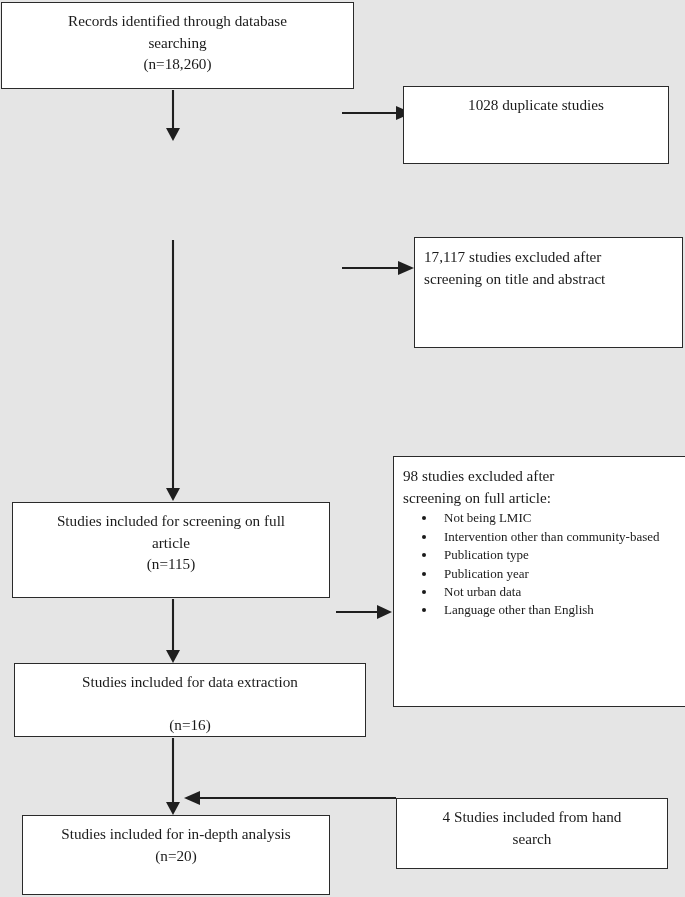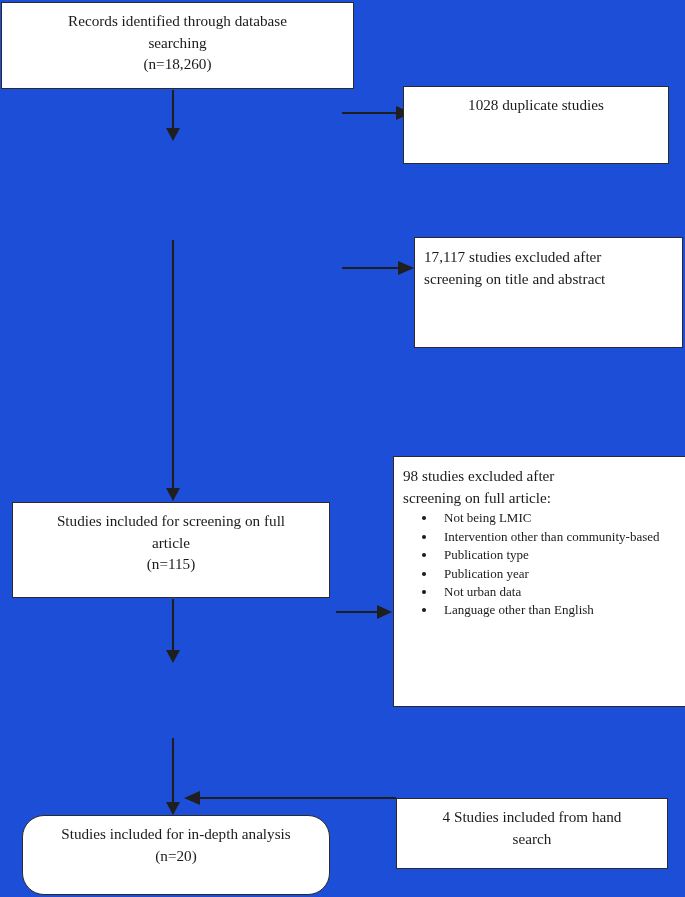--- a/index.html
+++ b/index.html
@@ -4,21 +4,21 @@
 <style>
   html, body {
     margin: 0;
     padding: 0;
     background: #ffffff;
   }
   #diagram {
     position: relative;
     width: 685px;
     height: 897px;
-    background: #1d4ed8;
+    background: #e5e5e5;
     font-family: "Liberation Serif", "DejaVu Serif", serif;
     color: #1a1a1a;
     overflow: hidden;
   }
   .node {
     position: absolute;
     box-sizing: border-box;
     border: 1.6px solid #2a2a2a;
     background: #ffffff;
     font-size: 15.2px;
@@ -145,24 +145,29 @@
     <ul class="bullets" id="exclusion-bullets">
         <li>Not being LMIC</li>
         <li>Intervention other than community-based</li>
         <li>Publication type</li>
         <li>Publication year</li>
         <li>Not urban data</li>
         <li>Language other than English</li>
       </ul>
   </div>
 
+  <div class="node center pad-c" style="left:14px; top:663px; width:352px; height:74px;">
+    <span class="txt">Studies included for data extraction
+
+(n=16)</span>
+  </div>
 
   <div class="node center pad-c" style="left:396px; top:798px; width:272px; height:71px;">
     <span class="txt">4 Studies included from hand
 search</span>
   </div>
 
-  <div class="node center pad-c" style="left:22px; top:815px; width:308px; height:80px;border-radius:22px;">
+  <div class="node center pad-c" style="left:22px; top:815px; width:308px; height:80px;">
     <span class="txt">Studies included for in-depth analysis
 (n=20)</span>
   </div>
 
 </div>
 
 </body></html>

